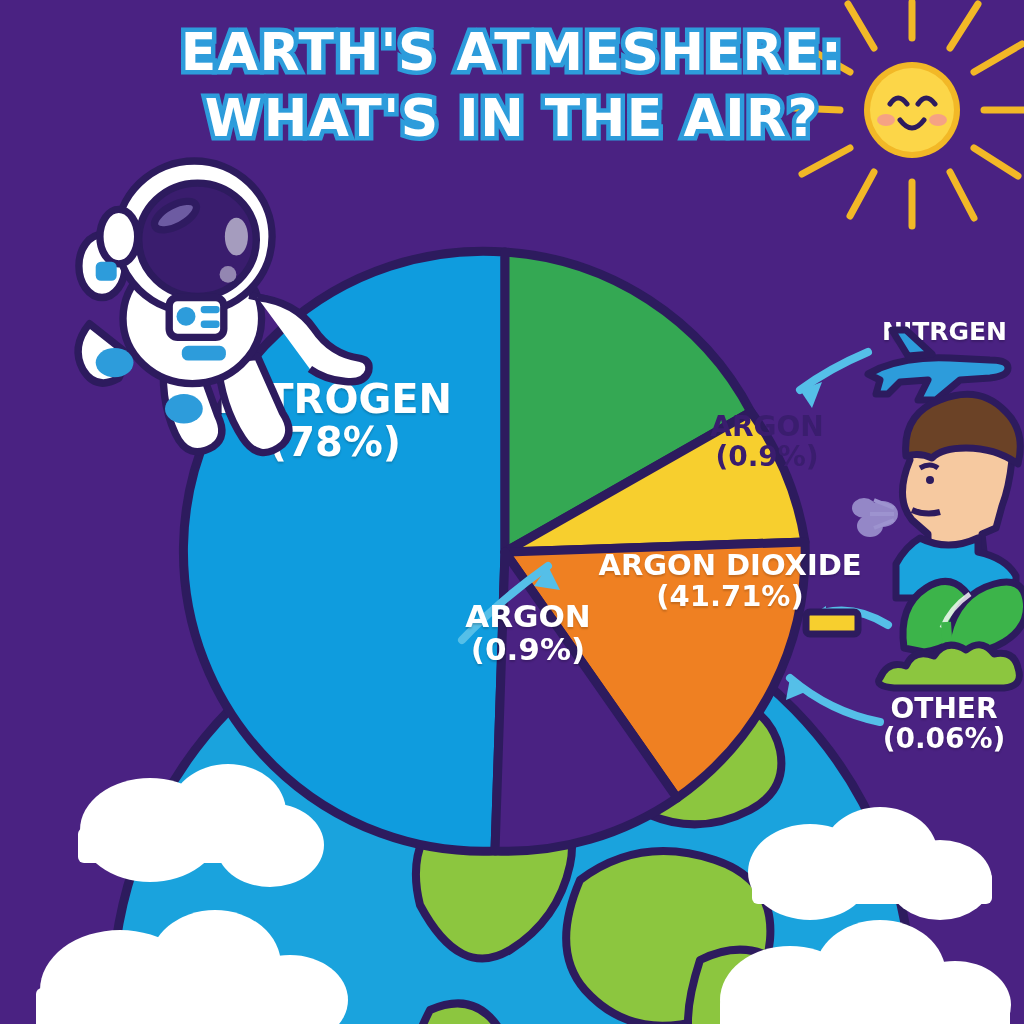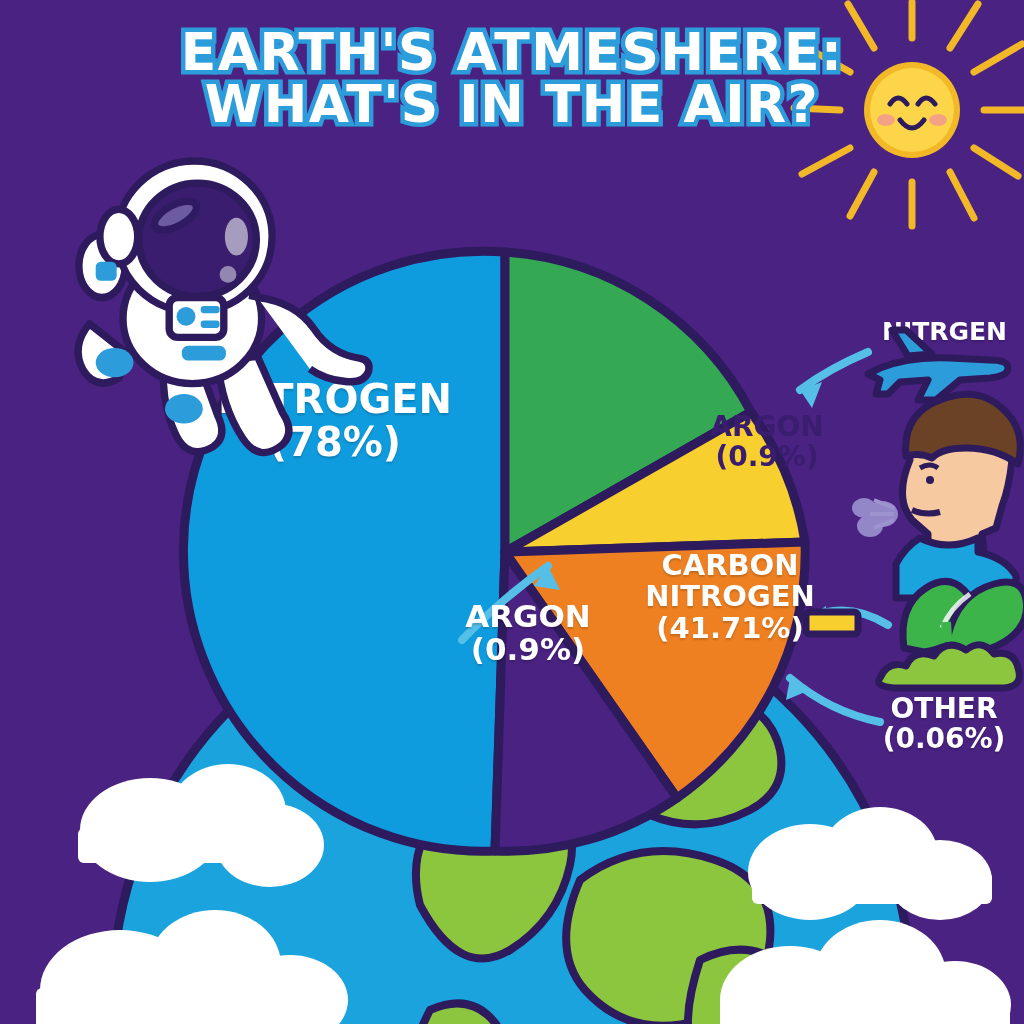--- a/index.html
+++ b/index.html
@@ -23,21 +23,21 @@
     font-family:"DejaVu Sans", sans-serif;
     font-weight:bold;
     color:#ffffff;
     letter-spacing:1.5px;
     line-height:1.0;
     text-transform:uppercase;
     -webkit-text-stroke:9px #2d9cdb;
     paint-order:stroke fill;
   }
   #title-line-1{font-size:52px;}
-  #title-line-2{font-size:52px;margin-top:0;}
+  #title-line-2{font-size:52px;margin-top:14px;}
 
   
   .pie-label{
     position:absolute;z-index:30;text-align:center;
     font-family:"DejaVu Sans", sans-serif;font-weight:bold;
     line-height:1.08;pointer-events:none;
     text-shadow:0 2px 2px rgba(0,0,0,0.18);
   }
   .pie-label .l1{display:block;}
   .pie-label .l2{display:block;}
@@ -245,21 +245,21 @@
 
   <div class="pie-label" id="label-oxygen">
   </div>
 
   <div class="pie-label" id="label-argon-slice">
     <span class="l1">ARGON</span>
     <span class="l2">(0.9%)</span>
   </div>
 
   <div class="pie-label" id="label-co2">
-    <span class="l1">CARBON NITROGEN</span>
+    <span class="l1">ARGON DIOXIDE</span>
     <span class="l2">(41.71%)</span>
   </div>
 
   <div class="pie-label" id="label-argon-callout">
     <span class="l1">ARGON</span>
     <span class="l2">(0.9%)</span>
   </div>
 
   <div class="side-callout" id="callout-nitrogen-right">
     <span>NITRGEN</span>

